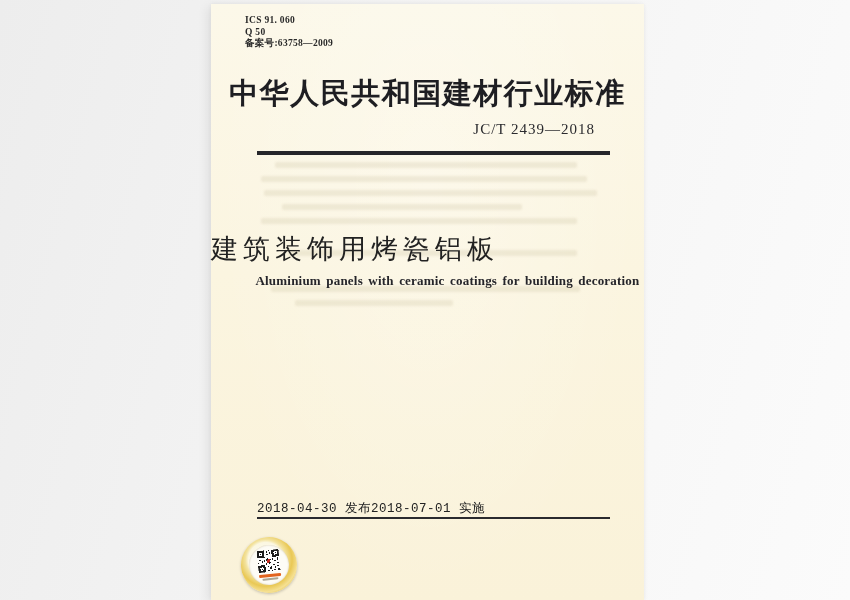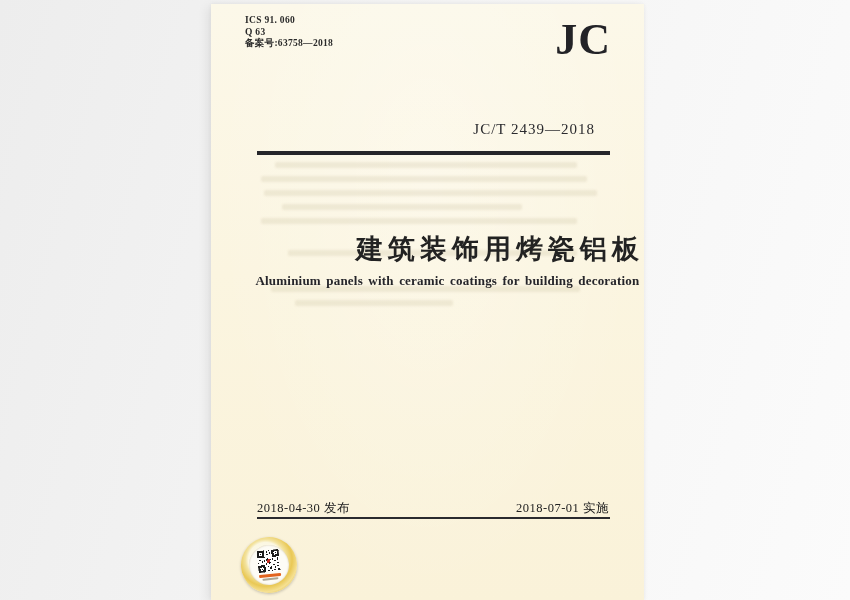--- a/index.html
+++ b/index.html
@@ -55,37 +55,37 @@
     background:#26262a;
   }
 
   
   .ghost-block { position:absolute; left:50px; right:40px; top:158px; filter:blur(0.8px); }
   .ghost-line { height:6px; border-radius:2px; background:#9a8throw454; }
   .ghost-line { background:rgba(150,130,80,0.12); margin-bottom:8px; }
 
   .main-title {
     position:absolute; left:0; right:0; top:227px;
-    text-align:right; white-space:nowrap;
+    text-align:left; white-space:nowrap;
     font-family:"Liberation Sans", sans-serif;
-    font-weight:bold; font-size:27px; color:#222; letter-spacing:5px;
+    font-weight:normal; font-size:27px; color:#222; letter-spacing:5px;
   }
   .en-title {
     position:absolute; left:0; right:0; top:269px;
     text-align:center; white-space:nowrap;
     font-family:"Liberation Serif", serif;
     font-weight:bold; font-size:13px; color:#25252a; letter-spacing:0.2px;
     word-spacing:2px;
     margin-left:40px;
   }
 
   .date-row {
     position:absolute; left:46px; right:35px; top:496px;
-    display:flex; justify-content:space-between;
-    font-family:Liberation Serif, serif;
+    display:flex; justify-content:flex-start;
+    font-family:Liberation Mono, monospace;
     font-size:12.5px; color:#222; letter-spacing:0.5px;
   }
   .rule-bottom {
     position:absolute; left:46px; right:34px; top:513px; height:2px;
     background:#2a2a2e;
   }
 
   .publisher-row {
     position:absolute; left:0; right:0; top:533px;
     text-align:center; white-space:nowrap; color:#1f1f23;
@@ -122,26 +122,26 @@
   .sticker-caption { width:16px; height:2px; background:rgba(90,80,50,0.5); border-radius:1px; }
 </style>
 </head>
 <body>
 
 <div class="scene">
   <div class="paper">
 
     <div class="ics-block">
       <div>ICS 91. 060</div>
-      <div>Q 63</div>
-      <div>备案号:63758—2018</div>
-    </div>
-
-    <div class="jc-logo">JC</div>
-
+      <div>Q 50</div>
+      <div>备案号:63758—2009</div>
+    </div>
+
+
+    <div class="std-category">中华人民共和国建材行业标准</div>
 
     <div class="std-number">JC/T 2439—2018</div>
 
     <div class="rule-thick"></div>
 
     <div class="ghost-block">
       <div class="ghost-line" style="width:88%; margin-left:4%;"></div>
       <div class="ghost-line" style="width:95%;"></div>
       <div class="ghost-line" style="width:97%; margin-left:1%;"></div>
       <div class="ghost-line" style="width:70%; margin-left:6%;"></div>

